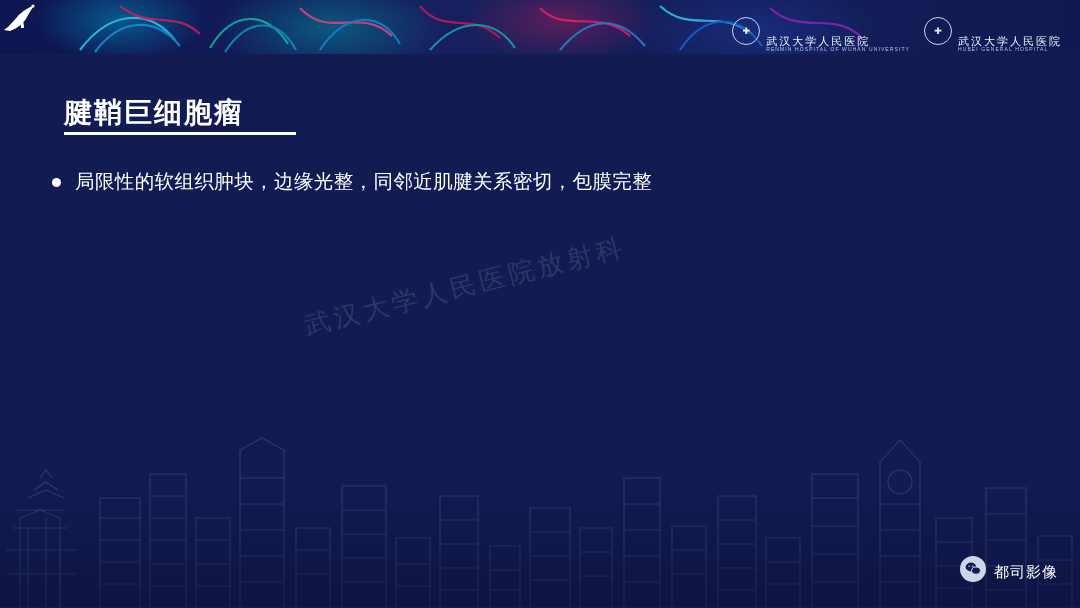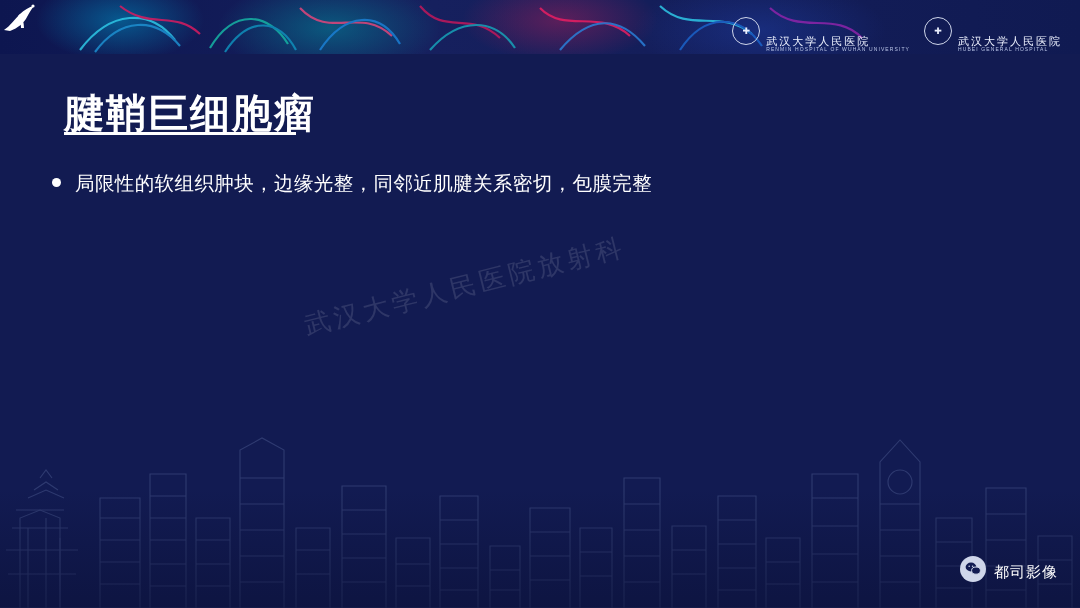--- a/index.html
+++ b/index.html
@@ -89,22 +89,22 @@
   }
   .content .bottom-glow {
     position: absolute;
     left: 0; bottom: 0;
     width: 1080px; height: 120px;
     background: linear-gradient(180deg, rgba(18,27,82,0) 0%, rgba(10,15,52,.55) 100%);
   }
 
   .title {
     position: absolute;
-    left: 64px; top: 32px;
-    font-size: 40px;
+    left: 64px; top: 40px;
+    font-size: 28px;
     font-weight: bold;
     color: #ffffff;
     letter-spacing: 2px;
   }
   .title-underline {
     position: absolute;
     left: 64px; top: 78px;
     width: 232px; height: 3px;
     background: #ffffff;
   }
@@ -124,20 +124,21 @@
     width: 9px; height: 9px;
     border-radius: 50%;
     background: #ffffff;
     margin: 12px 14px 0 0;
   }
   .btext {
     color: #ffffff;
     font-size: 19.5px;
     line-height: 34px;
     letter-spacing: .4px;
+    font-family: Liberation Mono, monospace;
   }
 
   
   .wm-diag {
     position: absolute;
     left: 300px; top: 215px;
     color: rgba(255,255,255,.12);
     font-size: 26px;
     transform: rotate(-14deg);
     letter-spacing: 4px;

